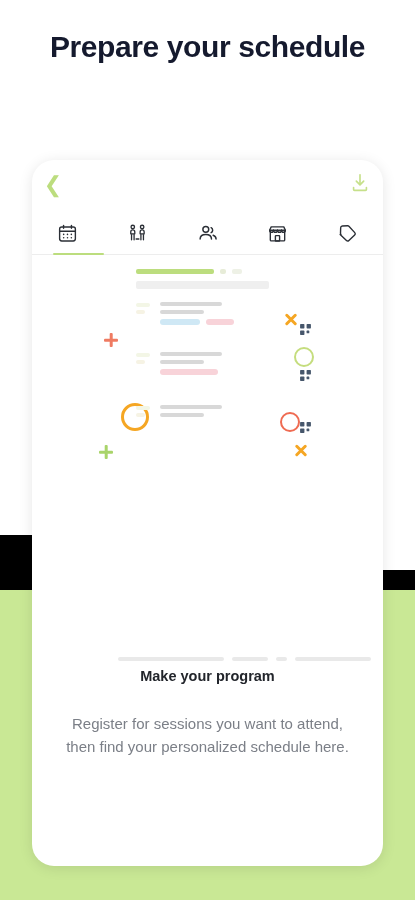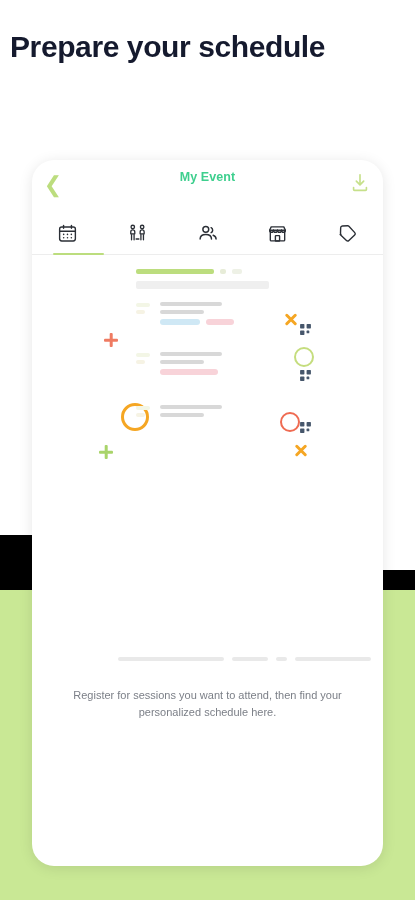--- a/index.html
+++ b/index.html
@@ -18,21 +18,21 @@
   }
   .bg-black-left{
     position:absolute;left:0;top:535px;width:58px;height:86px;background:#000000;
   }
   .bg-black-right{
     position:absolute;right:0;top:570px;width:58px;height:86px;background:#000000;
   }
   
   .headline{
     position:absolute;top:28px;left:0;right:0;
-    text-align:left;
+    text-align:center;
     color:#151a2e;
     font-size:30px;
     font-weight:bold;
     line-height:1.28;
     letter-spacing:-0.4px;
     padding:0 10px;
     box-sizing:border-box;
     z-index:5;
   }
   
@@ -119,42 +119,41 @@
   }
   .baseline{
     position:absolute;left:86px;bottom:14px;display:flex;gap:8px;align-items:center;
   }
   .baseline span{height:4px;border-radius:2px;background:#e9e9e9;display:block;}
   
   .empty{
     position:absolute;left:0;right:0;top:508px;text-align:center;padding:0 26px;box-sizing:border-box;
   }
   .empty-title{color:#22252b;font-size:14.5px;font-weight:bold;}
-  .empty-sub{margin-top:19px;color:#7b7f87;font-size:11px;line-height:1.55;}
+  .empty-sub{margin-top:28px;color:#7b7f87;font-size:15px;line-height:1.55;}
 </style>
 </head>
 <body>
 
 <div class="bg-layer">
   <div class="bg-black-left"></div>
   <div class="bg-black-right"></div>
   <div class="bg-green"></div>
 </div>
 
 <div class="headline">
   <div>Prepare your schedule</div>
 </div>
 
 <div class="phone-card">
 
   <div class="app-header">
     <div class="back-chevron">❮</div>
 
     <div class="title-block">
-      <div class="app-title">My Event</div>
     </div>
 
     <div class="download-icon">
       <svg viewBox="0 0 24 24" width="22" height="22" fill="none" stroke="#c6e08a" stroke-width="1.8" stroke-linecap="round" stroke-linejoin="round">
         <path d="M12 3v10"></path>
           <path d="M8 10l4 4 4-4"></path>
           <path d="M5 17v2a1 1 0 0 0 1 1h12a1 1 0 0 0 1-1v-2"></path>
       </svg>
     </div>
   </div>
@@ -293,16 +292,17 @@
 
     <div class="baseline">
       <span style="width:106px;"></span>
       <span style="width:36px;"></span>
       <span style="width:11px;"></span>
       <span style="width:76px;"></span>
     </div>
   </div>
 
   <div class="empty">
+    <div class="empty-title">Make your program</div>
     <div class="empty-sub">Register for sessions you want to attend, then find your personalized schedule here.</div>
   </div>
 
 </div>
 
 </body></html>

